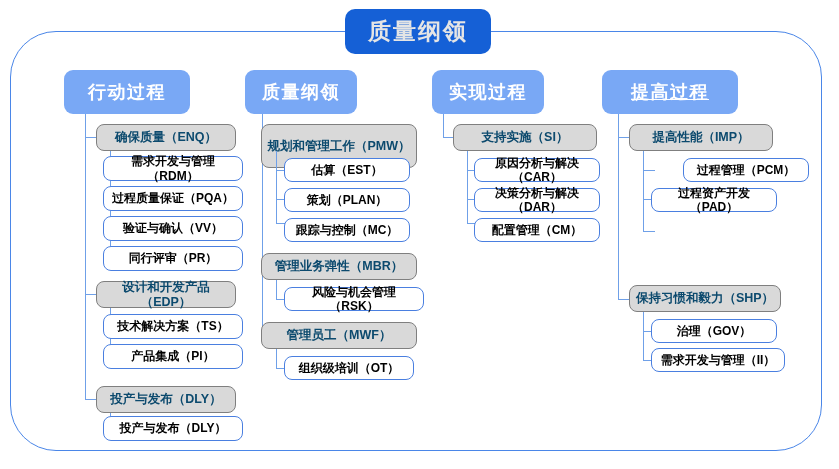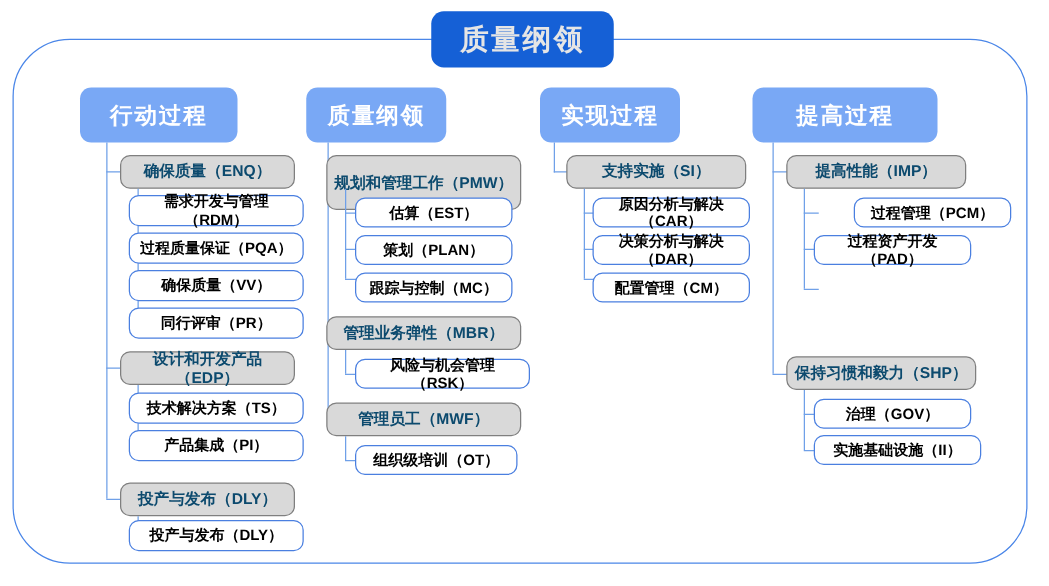--- a/index.html
+++ b/index.html
@@ -131,21 +131,21 @@
   <div class="group-box" style="left:96px; top:124px; width:140px; height:27px;">确保质量（ENQ）</div>
   <div class="vline" style="left:110px; top:151px; height:102px;"></div>
 
   <div class="hline" style="left:110px; top:170px; width:12px;"></div>
   <div class="leaf-box" style="left:103px; top:156px; width:140px; height:25px;">需求开发与管理（RDM）</div>
 
   <div class="hline" style="left:110px; top:199px; width:12px;"></div>
   <div class="leaf-box" style="left:103px; top:186px; width:140px; height:25px;">过程质量保证（PQA）</div>
 
   <div class="hline" style="left:110px; top:229px; width:12px;"></div>
-  <div class="leaf-box" style="left:103px; top:216px; width:140px; height:25px;">确保质量（VV）</div>
+  <div class="leaf-box" style="left:103px; top:216px; width:140px; height:25px;">验证与确认（VV）</div>
 
   <div class="hline" style="left:110px; top:253px; width:12px;"></div>
   <div class="leaf-box" style="left:103px; top:246px; width:140px; height:25px;">同行评审（PR）</div>
 
   <div class="hline" style="left:85px; top:294px; width:12px;"></div>
   <div class="group-box" style="left:96px; top:281px; width:140px; height:27px;">设计和开发产品（EDP）</div>
   <div class="vline" style="left:110px; top:308px; height:44px;"></div>
 
   <div class="hline" style="left:110px; top:327px; width:12px;"></div>
   <div class="leaf-box" style="left:103px; top:314px; width:140px; height:25px;">技术解决方案（TS）</div>
@@ -196,21 +196,21 @@
 
   <div class="hline" style="left:467px; top:170px; width:12px;"></div>
   <div class="leaf-box" style="left:474px; top:158px; width:126px; height:24px;">原因分析与解决（CAR）</div>
 
   <div class="hline" style="left:467px; top:199px; width:12px;"></div>
   <div class="leaf-box" style="left:474px; top:188px; width:126px; height:24px;">决策分析与解决（DAR）</div>
 
   <div class="hline" style="left:467px; top:223px; width:12px;"></div>
   <div class="leaf-box" style="left:474px; top:218px; width:126px; height:24px;">配置管理（CM）</div>
 
-  <div class="col-head" style="left:602px; top:70px; width:148px;">提高过程</div>
+  <div class="col-head" style="left:602px; top:70px; width:136px;text-decoration:underline;">提高过程</div>
   <div class="vline" style="left:618px; top:114px; height:185px;"></div>
 
   <div class="hline" style="left:618px; top:137px; width:12px;"></div>
   <div class="group-box" style="left:629px; top:124px; width:144px; height:27px;">提高性能（IMP）</div>
   <div class="vline" style="left:643px; top:151px; height:80px;"></div>
 
   <div class="hline" style="left:643px; top:170px; width:12px;"></div>
   <div class="leaf-box" style="left:651px; top:158px; width:126px; height:24px;margin-left:32px;">过程管理（PCM）</div>
 
   <div class="hline" style="left:643px; top:199px; width:12px;"></div>
@@ -219,15 +219,15 @@
   <div class="hline" style="left:643px; top:231px; width:12px;"></div>
 
   <div class="hline" style="left:618px; top:299px; width:12px;"></div>
   <div class="group-box" style="left:629px; top:285px; width:152px; height:27px;">保持习惯和毅力（SHP）</div>
   <div class="vline" style="left:643px; top:312px; height:48px;"></div>
 
   <div class="hline" style="left:643px; top:331px; width:12px;"></div>
   <div class="leaf-box" style="left:651px; top:319px; width:126px; height:24px;">治理（GOV）</div>
 
   <div class="hline" style="left:643px; top:360px; width:12px;"></div>
-  <div class="leaf-box" style="left:651px; top:348px; width:134px; height:24px;">实施基础设施（II）</div>
+  <div class="leaf-box" style="left:651px; top:348px; width:134px; height:24px;">需求开发与管理（II）</div>
 
 </div>
 
 </body></html>

